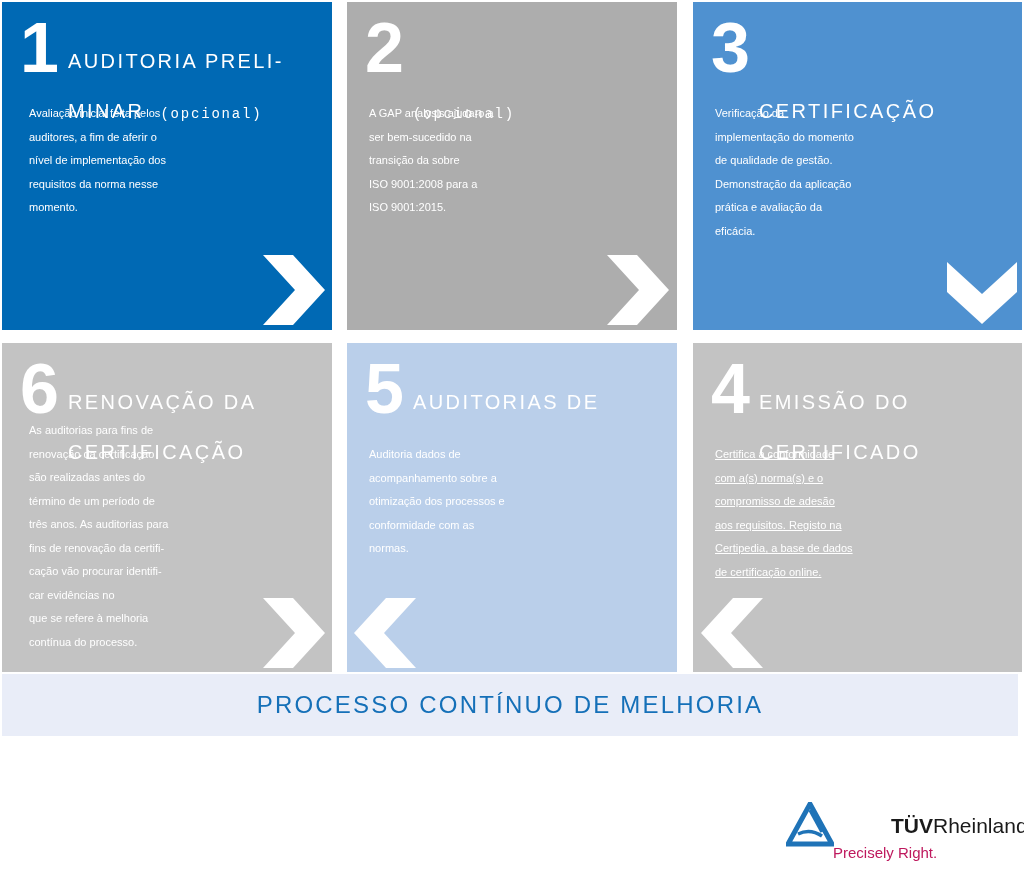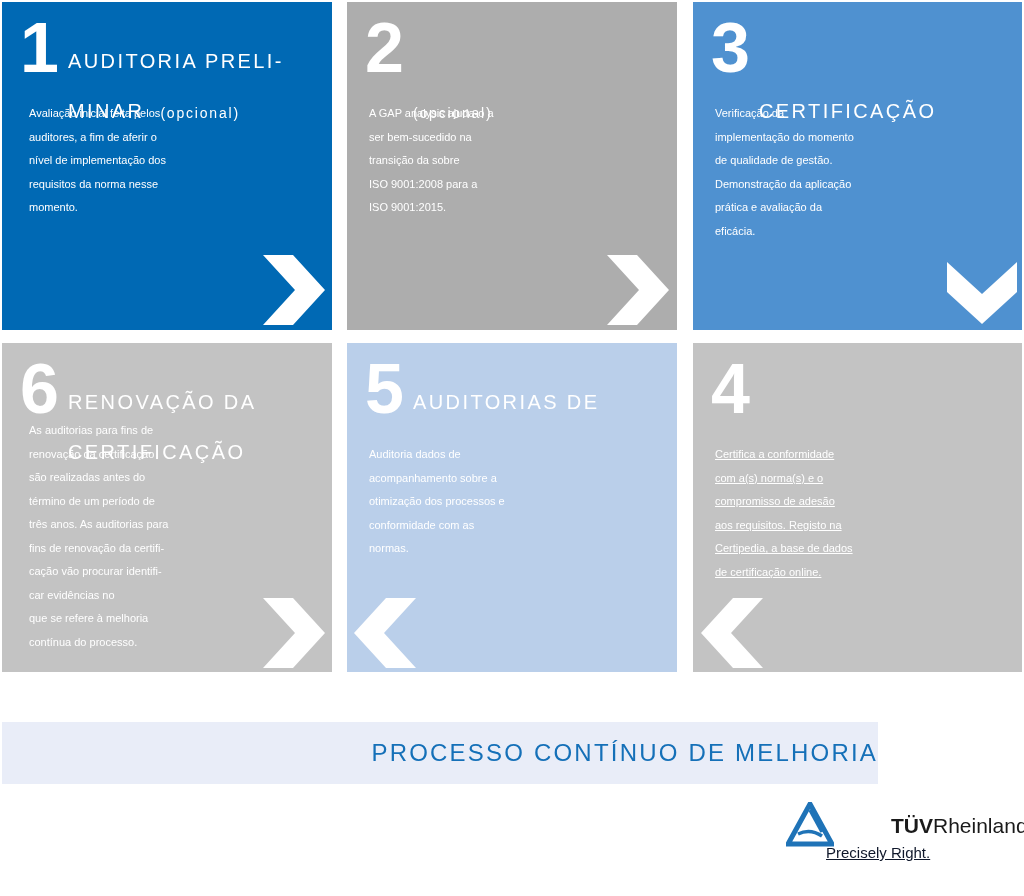--- a/index.html
+++ b/index.html
@@ -1,31 +1,31 @@
 <!DOCTYPE html>
 <html><head>
 <meta charset="utf-8">
 <style>
   html, body { margin:0; padding:0; }
   body { width:1024px; height:896px; background:#ffffff; position:relative; overflow:hidden;
          font-family:"Liberation Sans", "DejaVu Sans", sans-serif; }
   .tile { position:absolute; box-sizing:border-box; color:#ffffff; overflow:hidden; }
   .tile .num { position:absolute; left:18px; top:6px; font-size:70px; font-weight:bold; line-height:80px; letter-spacing:-2px; }
   .tile .title { position:absolute; left:66px; top:22px; font-size:20px; letter-spacing:2.4px; line-height:25px; font-weight:normal; text-transform:uppercase; white-space:pre-line; }
-  .tile .title .opt { font-size:14px; letter-spacing:1.8px; text-transform:none; }
+  .tile .title .opt { font-size:14px; letter-spacing:1.8px; text-transform:none;font-family:Liberation Mono, monospace; }
   .tile .body { position:absolute; left:27px; top:100px; right:20px; font-size:11px; line-height:23.5px; white-space:pre-line; }
   .chev { position:absolute; }
-  .banner { position:absolute; left:2px; top:722px; width:876px; height:62px; background:#e9edf8;
-            display:flex; align-items:center; justify-content:flex-end; }
+  .banner { position:absolute; left:2px; top:674px; width:1016px; height:62px; background:#e9edf8;
+            display:flex; align-items:center; justify-content:center; }
   .banner span { color:#1570b8; font-size:24px; letter-spacing:2.2px; }
   .logo { position:absolute; left:786px; top:800px; width:236px; height:64px; }
   .logo .brand { position:absolute; left:58px; top:14px; font-size:21px; color:#1a1a1a; white-space:nowrap;margin-left:47px; }
   .logo .brand b { font-weight:bold; }
   .logo .brand sup { font-size:11px; vertical-align:top; position:relative; top:-2px; }
-  .logo .tag { position:absolute; left:40px; top:44px; font-size:15px; color:#0f172a;text-decoration:underline; }
+  .logo .tag { position:absolute; left:47px; top:44px; font-size:15px; color:#be185d; }
 </style>
 </head>
 <body>
 
 <div class="tile" style="left:2px;top:2px;width:330px;height:328px;background:#0069b4;">
   <div class="num">1</div>
   <div class="title">
     <span>AUDITORIA PRELI-</span><br>
     <span>MINAR</span>&nbsp;&nbsp;<span class="opt">(opcional)</span>
   </div>
@@ -103,20 +103,24 @@
 otimização dos processos e
 conformidade com as
 normas.</div>
   <svg class="chev" style="left:7px;top:255px;" width="62" height="70" viewBox="0 0 62 70">
     <polygon points="62,0 32,0 0,35 32,70 62,70 30,35" fill="#ffffff"></polygon>
   </svg>
 </div>
 
 <div class="tile" style="left:693px;top:343px;width:329px;height:329px;background:#c3c3c3;">
   <div class="num">4</div>
+  <div class="title">
+    <span>EMISSÃO DO</span><br>
+    <span>CERTIFICADO</span>
+  </div>
   <div class="body" style="left:22px;text-decoration:underline;">Certifica a conformidade
 com a(s) norma(s) e o
 compromisso de adesão
 aos requisitos. Registo na
 Certipedia, a base de dados
 de certificação online.</div>
   <svg class="chev" style="left:8px;top:255px;" width="62" height="70" viewBox="0 0 62 70">
     <polygon points="62,0 32,0 0,35 32,70 62,70 30,35" fill="#ffffff"></polygon>
   </svg>
 </div>

